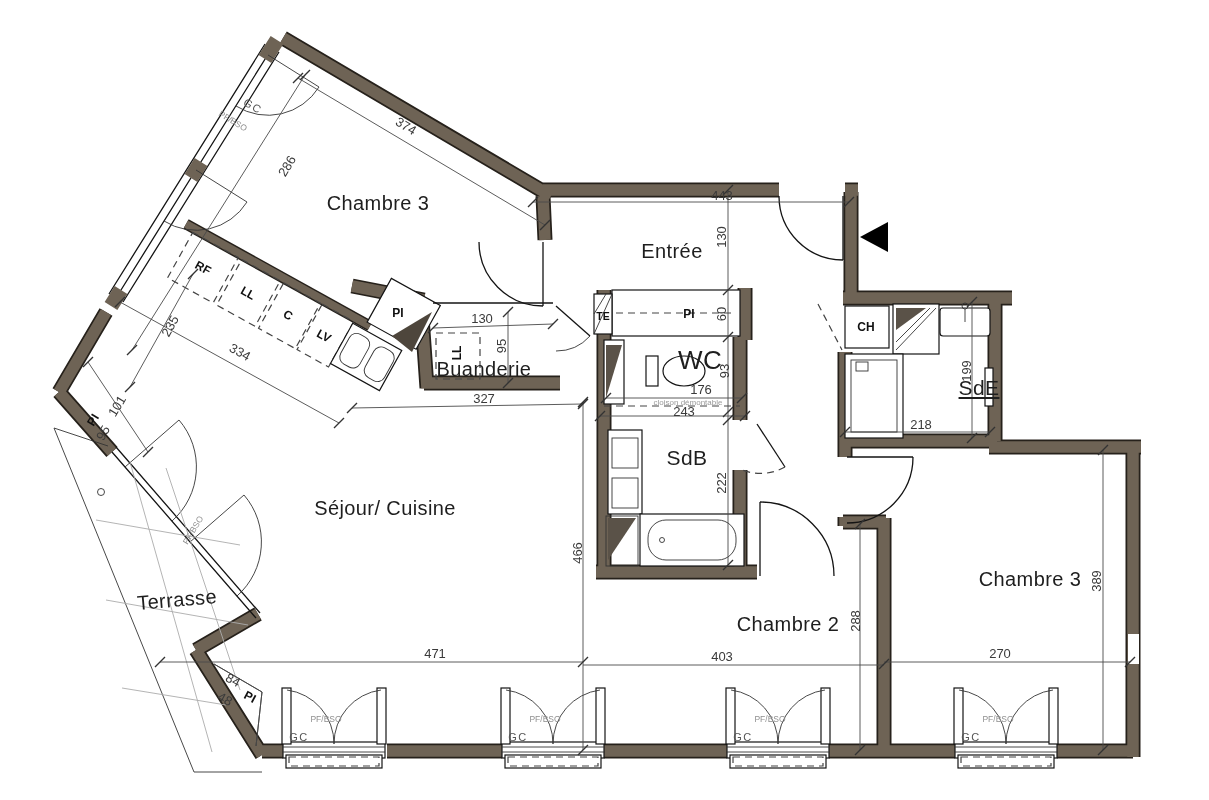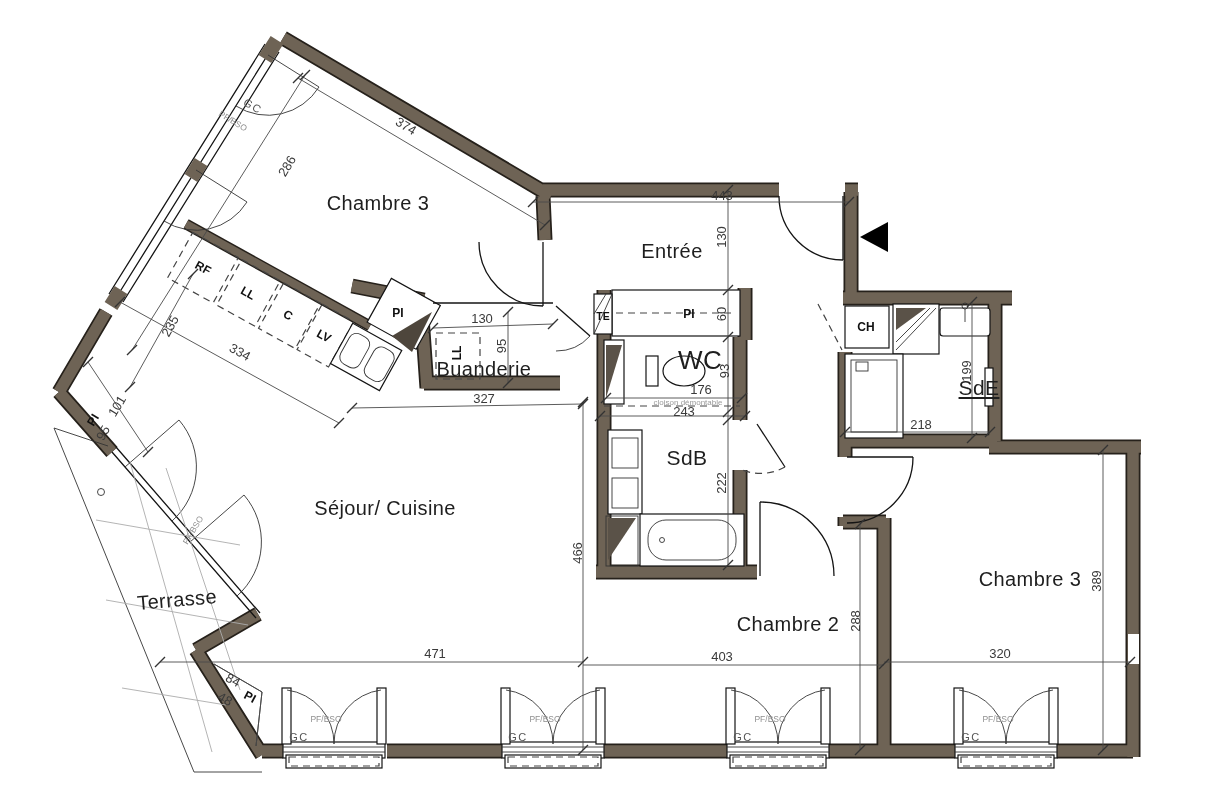--- a/index.html
+++ b/index.html
@@ -289,21 +289,21 @@
 <span class="lbl fix" style="left:93px;top:420px;transform:translate(-50%,-50%) rotate(-59deg);">PI</span>
 <span class="lbl dim" style="left:103px;top:433px;transform:translate(-50%,-50%) rotate(-59deg);">95</span>
 <span class="lbl dim" style="left:689px;top:389px;transform:translate(-50%,-50%);margin-left:12px;">176</span>
 <span class="lbl dim" style="left:724px;top:371px;transform:translate(-50%,-50%) rotate(-90deg);">93</span>
 <span class="lbl dim" style="left:684px;top:411px;transform:translate(-50%,-50%);">243</span>
 <span class="lbl dim" style="left:721px;top:483px;transform:translate(-50%,-50%) rotate(-90deg);">222</span>
 <span class="lbl dim" style="left:577px;top:553px;transform:translate(-50%,-50%) rotate(-90deg);">466</span>
 <span class="lbl dim" style="left:435px;top:653px;transform:translate(-50%,-50%);">471</span>
 <span class="lbl dim" style="left:722px;top:656px;transform:translate(-50%,-50%);">403</span>
 <span class="lbl dim" style="left:855px;top:621px;transform:translate(-50%,-50%) rotate(-90deg);">288</span>
-<span class="lbl dim" style="left:1000px;top:653px;transform:translate(-50%,-50%);">320</span>
+<span class="lbl dim" style="left:1000px;top:653px;transform:translate(-50%,-50%);">270</span>
 <span class="lbl dim" style="left:1096px;top:581px;transform:translate(-50%,-50%) rotate(-90deg);">389</span>
 <span class="lbl dim" style="left:966px;top:371px;transform:translate(-50%,-50%) rotate(-90deg);">199</span>
 <span class="lbl dim" style="left:921px;top:424px;transform:translate(-50%,-50%);">218</span>
 <span class="lbl dim" style="left:233px;top:680px;transform:translate(-50%,-50%) rotate(28deg);">84</span>
 <span class="lbl dim" style="left:225px;top:699px;transform:translate(-50%,-50%) rotate(28deg);">48</span>
 <span class="lbl fix" style="left:250px;top:697px;transform:translate(-50%,-50%) rotate(28deg);">PI</span>
 
 <span class="lbl fix" style="left:203px;top:268px;transform:translate(-50%,-50%) rotate(29deg);">RF</span>
 <span class="lbl fix" style="left:248px;top:293px;transform:translate(-50%,-50%) rotate(29deg);">LL</span>
 <span class="lbl fix" style="left:288px;top:315px;transform:translate(-50%,-50%) rotate(29deg);">C</span>

